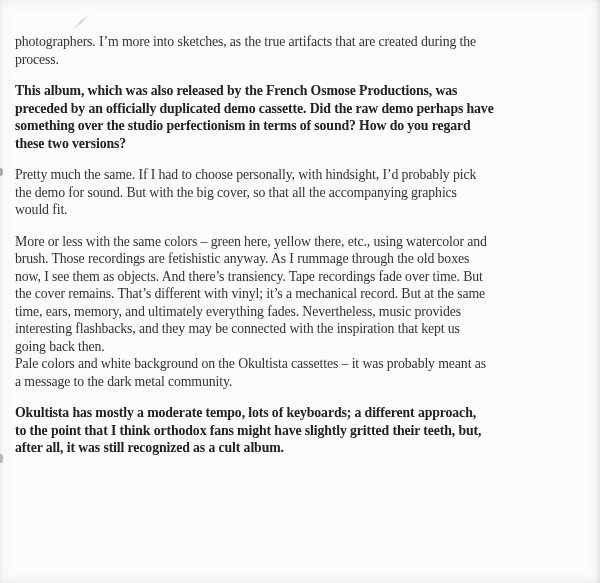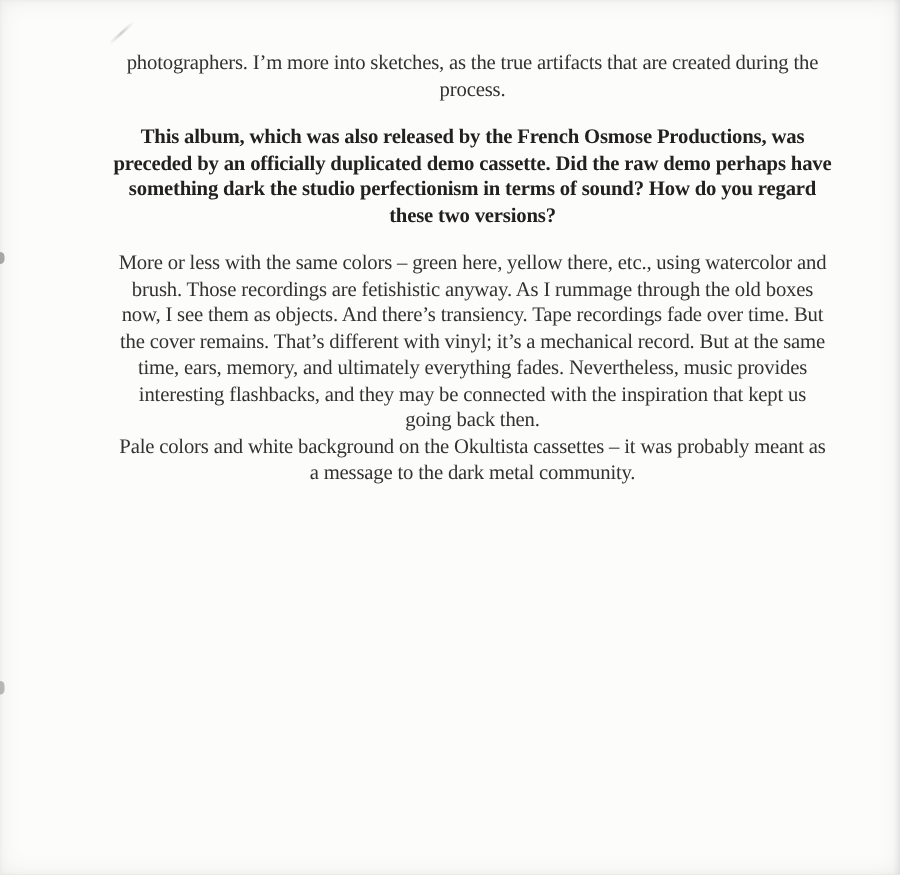--- a/index.html
+++ b/index.html
@@ -12,25 +12,24 @@
     width: 600px;
     height: 583px;
     margin: 0;
     background: #fcfcfb;
     box-shadow: inset 0 0 14px rgba(90, 90, 88, 0.10), inset 0 0 3px rgba(120,120,118,0.08);
     overflow: hidden;
     font-family: "Liberation Serif", "DejaVu Serif", serif;
   }
   .text-column {
     position: absolute;
-    left: 37px;
+    left: 15px;
     top: 33px;
     width: 556px;
     color: #2d2c2b;
-    text-align: center;
   }
   .text-column p {
     margin: 0 0 14px 0;
     font-size: 13.8px;
     line-height: 17.5px;
     letter-spacing: -0.12px;
     white-space: pre;
     text-rendering: optimizeLegibility;
   }
   .text-column p.question {
@@ -78,25 +77,31 @@
 <div class="scan-page">
   <div class="scratch"></div>
   <div class="speck speck-1"></div>
   <div class="speck speck-2"></div>
   <div class="edge-shade"></div>
   <div class="text-column">
       <p class="answer">photographers. I’m more into sketches, as the true artifacts that are created during the
 process.</p>
       <p class="question">This album, which was also released by the French Osmose Productions, was
 preceded by an officially duplicated demo cassette. Did the raw demo perhaps have
-something dark the studio perfectionism in terms of sound? How do you regard
+something over the studio perfectionism in terms of sound? How do you regard
 these two versions?</p>
+      <p class="answer">Pretty much the same. If I had to choose personally, with hindsight, I’d probably pick
+the demo for sound. But with the big cover, so that all the accompanying graphics
+would fit.</p>
       <p class="answer">More or less with the same colors – green here, yellow there, etc., using watercolor and
 brush. Those recordings are fetishistic anyway. As I rummage through the old boxes
 now, I see them as objects. And there’s transiency. Tape recordings fade over time. But
 the cover remains. That’s different with vinyl; it’s a mechanical record. But at the same
 time, ears, memory, and ultimately everything fades. Nevertheless, music provides
 interesting flashbacks, and they may be connected with the inspiration that kept us
 going back then.
 Pale colors and white background on the Okultista cassettes – it was probably meant as
 a message to the dark metal community.</p>
+      <p class="question">Okultista has mostly a moderate tempo, lots of keyboards; a different approach,
+to the point that I think orthodox fans might have slightly gritted their teeth, but,
+after all, it was still recognized as a cult album.</p>
     </div>
 </div>
 
 </body></html>

